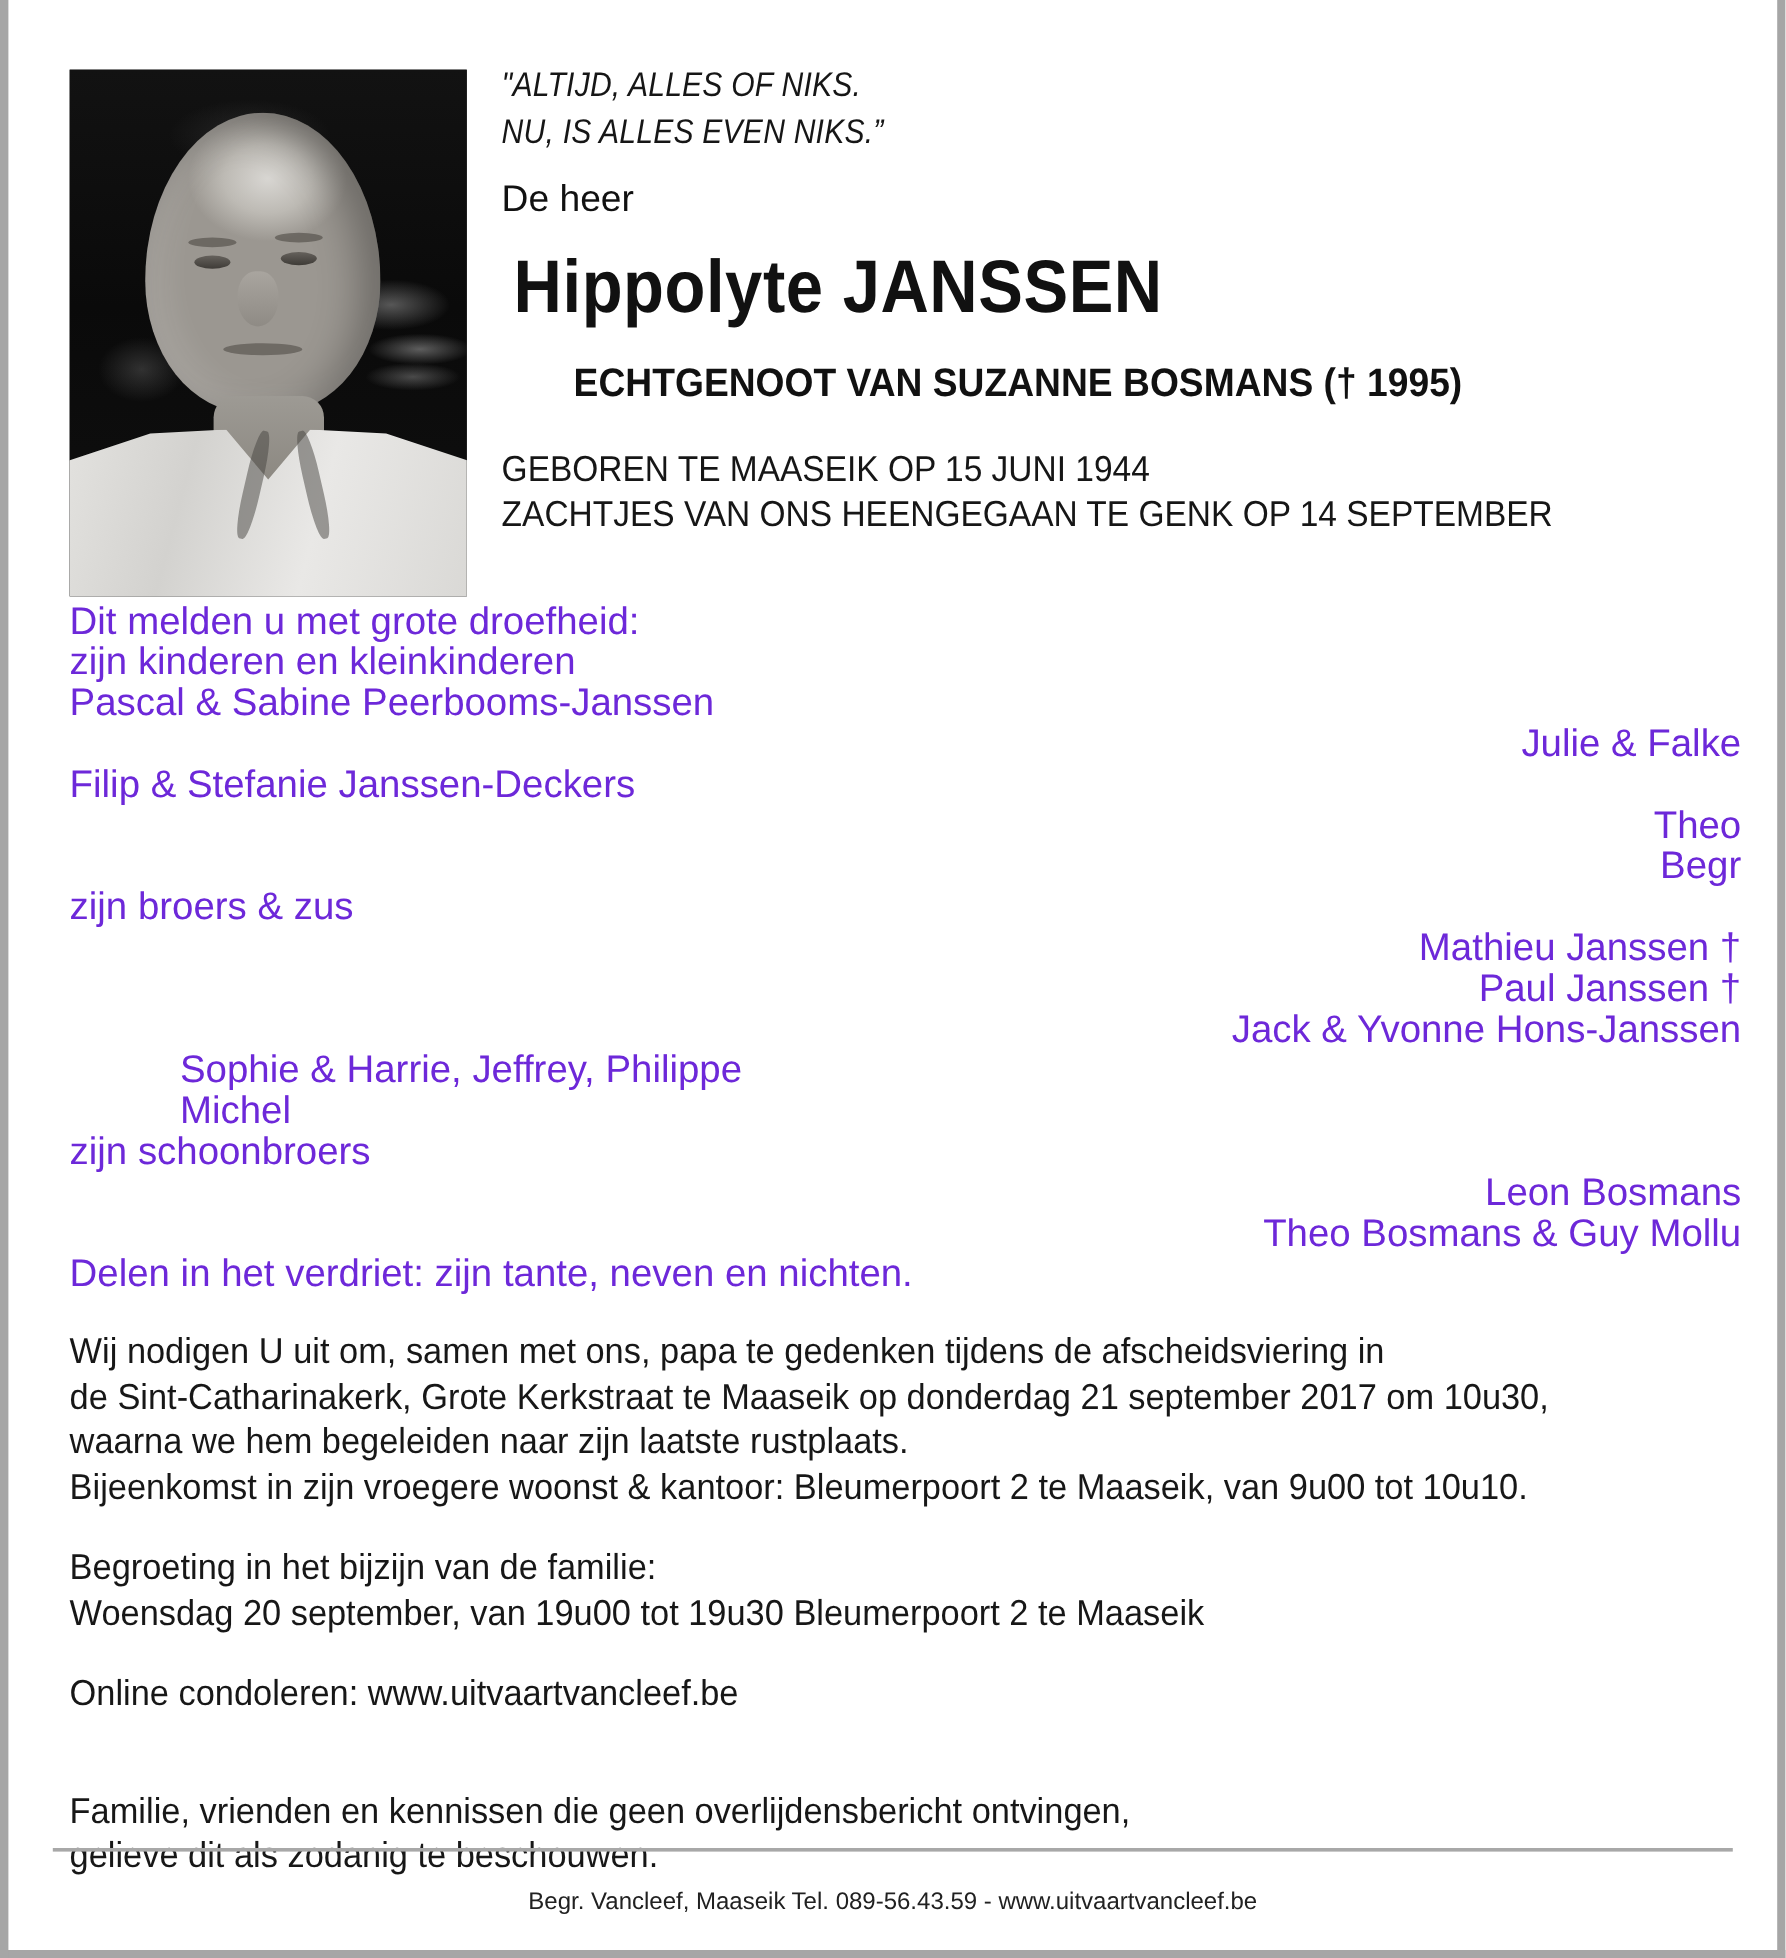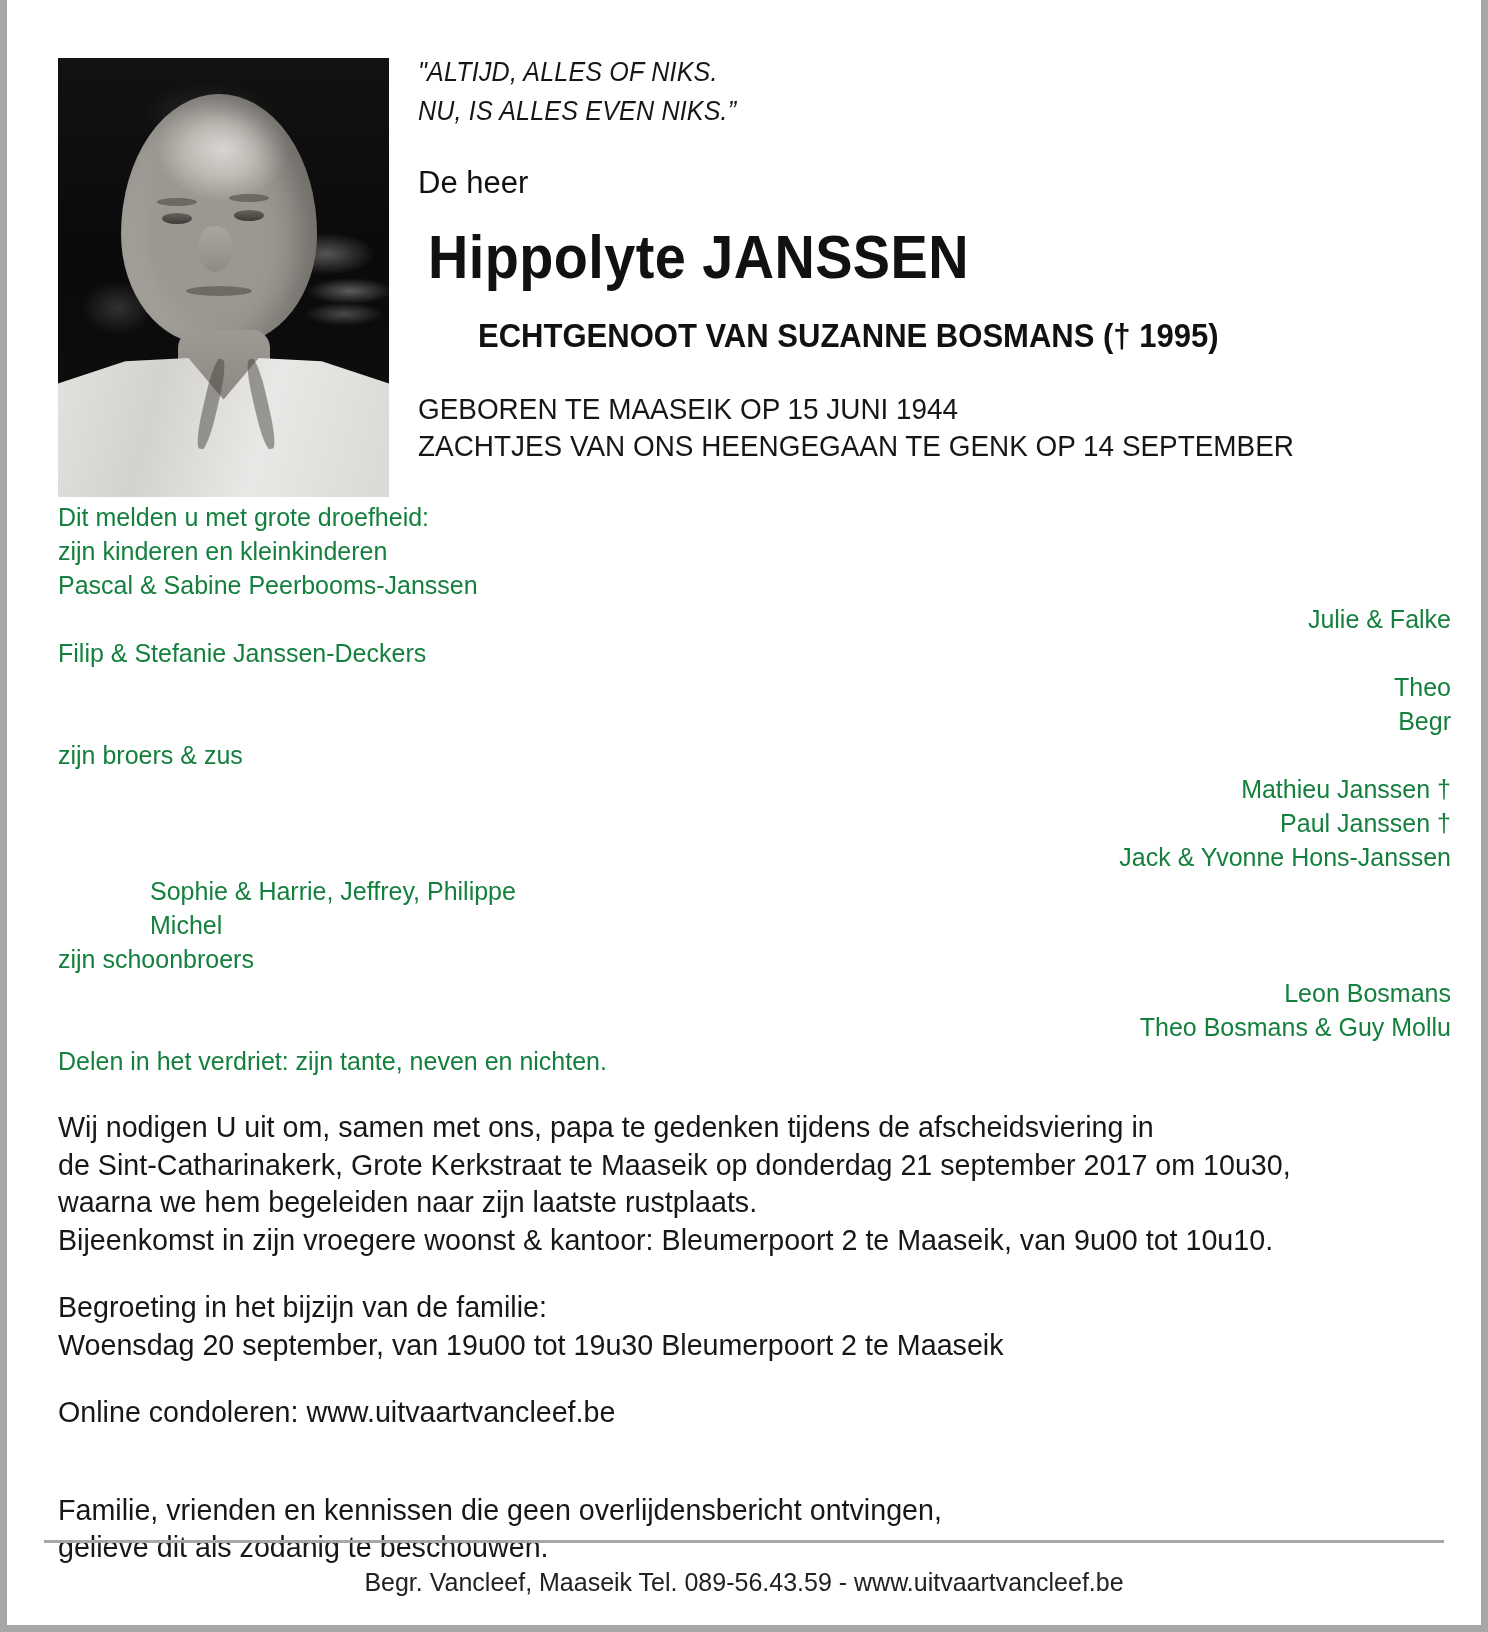--- a/index.html
+++ b/index.html
@@ -138,21 +138,21 @@
     line-height: 39px;
     letter-spacing: .2px;
     color: #161616;
     margin-top: 52px;
     transform: scaleX(.88);
     transform-origin: left center;
   }
   .deheer {
     font-size: 31px;
     line-height: 34px;
-    margin-top: 36px;
+    margin-top: 19px;
     color: #111;
   }
   .fullname {
     font-family: "Liberation Sans Narrow", "Liberation Sans", sans-serif;
     font-weight: bold;
     font-size: 62px;
     line-height: 66px;
     letter-spacing: .5px;
     margin-top: 24px;
     margin-left: 10px;
@@ -181,23 +181,23 @@
     transform-origin: left center;
   }
 
   
   .body-wrap {
     position: relative;
     padding-left: 51px;
     padding-right: 30px;
   }
   .family {
-    font-size: 25px;
+    font-size: 32px;
     line-height: 34px;
-    color: #15803d;
+    color: #6d28d9;
   }
   .family .row { white-space: pre; }
   .family .grp { }
   .family .ind1 { padding-left: 48px; text-align: right; }
   .family .ind2 { padding-left: 92px; }
 
   
   .paras {
     font-family: "Liberation Sans Narrow", "Liberation Sans", sans-serif;
     font-size: 30px;
@@ -218,21 +218,21 @@
     height: 3px;
     background: #a8a8a8;
   }
   .footer-text {
     position: absolute;
     left: 0;
     right: 0;
     bottom: 28px;
     text-align: center;
     font-family: "Liberation Sans Narrow", "Liberation Sans", sans-serif;
-    font-size: 25px;
+    font-size: 20px;
     color: #212121;
   }
 </style>
 </head>
 <body>
 
 <div class="card">
 
   <div class="top">
 

